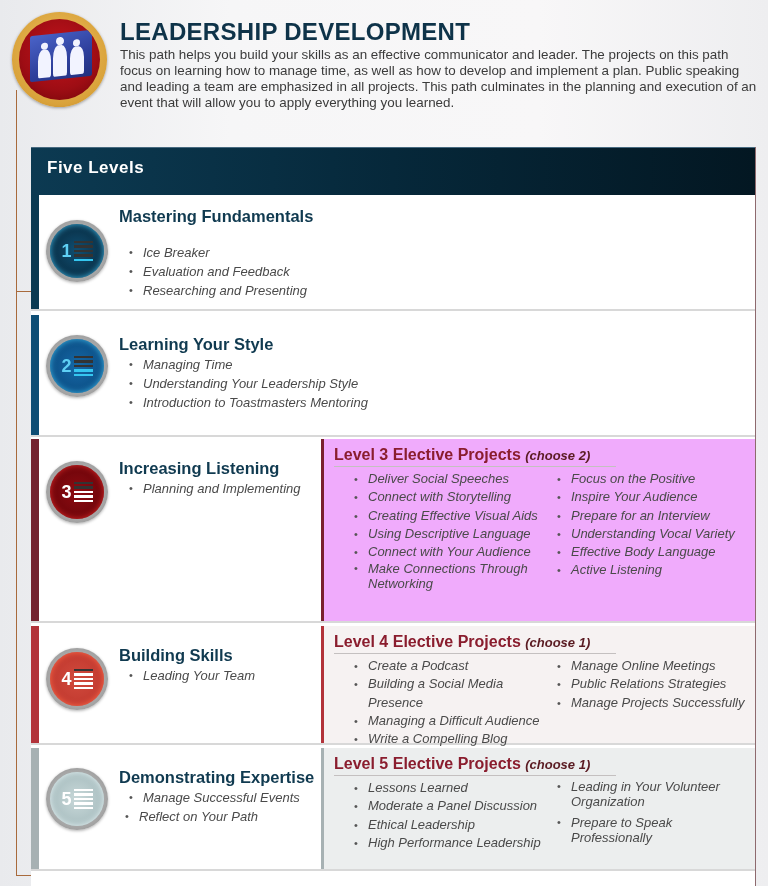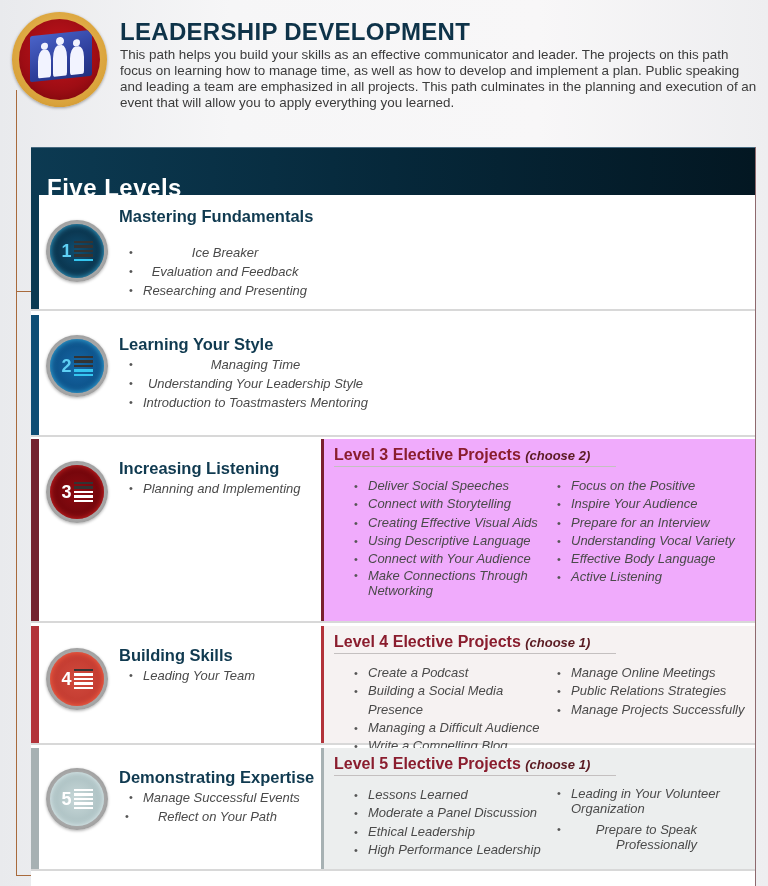--- a/index.html
+++ b/index.html
@@ -43,56 +43,56 @@
     position: absolute; left: 120px; top: 47px; width: 640px; font-size: 13.4px;
     line-height: 16px; color: #3b3b3b;
   }
   .panel {
     position: absolute; left: 31px; top: 147px; width: 725px; height: 739px;
     border-right: 1px solid #8e6a6e; background: #fff;
   }
   .panel-head {
     height: 48px; background: linear-gradient(90deg, #0c3a52 0%, #06283a 50%, #031722 100%);
     border-top: 1px solid #476a80;
-    color: #fff; font-size: 24px; font-weight: bold; padding: 26px 0 0 16px; letter-spacing: 0.5px;
+    color: #fff; font-size: 17px; font-weight: bold; padding: 10px 0 0 16px; letter-spacing: 0.5px;
   }
   .row { position: absolute; left: 0; width: 724px; background: #fff; border-bottom: 2px solid #d8d8d8; }
   .row .stripe { position: absolute; left: 0; top: 0; bottom: 0; width: 8px; }
   .badge {
     position: absolute; left: 15px; width: 62px; height: 62px; border-radius: 50%;
     background: radial-gradient(circle, #d8d8d8 0%, #8a8a8a 100%);
     box-shadow: 0 1px 3px rgba(0,0,0,.3);
   }
   .badge-inner {
     position: absolute; left: 4px; top: 4px; width: 54px; height: 54px; border-radius: 50%;
     display: flex; align-items: center; justify-content: center; gap: 2px;
   }
   .badge-num { font-size: 18px; font-weight: bold; color: #fff; font-family: "Liberation Sans", sans-serif; }
   .bars { display: flex; flex-direction: column; gap: 2px; }
   .bars span { display: block; width: 19px; height: 2.5px; }
   .lvl-title {
     position: absolute; left: 88px; font-size: 16.5px; font-weight: bold; color: #103a50;
   }
   .lvl-list { position: absolute; left: 98px; list-style: none; }
   .lvl-list li {
-    font-style: italic; font-size: 13px; color: #4a4a4a; line-height: 19px; padding-left: 14px; position: relative; text-align: center;
+    font-style: italic; font-size: 13px; color: #4a4a4a; line-height: 19px; padding-left: 14px; position: relative;
   }
   .lvl-list li::before {
     content: "•"; position: absolute; left: 0; font-style: normal; font-size: 11px; color: #555;
   }
   .elective {
     position: absolute; left: 290px; top: 0; bottom: 0; right: 0; border-left: 3px solid;
     padding: 7px 0 0 10px;
   }
   .el-title {
     display: inline-block; font-size: 16px; font-weight: bold; color: #8a1d2e;
     border-bottom: 1.5px solid #c4c0c0; padding-right: 26px; padding-bottom: 2px;
   }
   .el-choose { font-size: 13px; font-style: italic; color: #5a1b22; font-weight: bold; }
-  .el-cols { display: flex; margin-top: 10px; padding-left: 20px; }
+  .el-cols { display: flex; margin-top: 3px; padding-left: 20px; }
   .el-col { list-style: none; }
   .el-col li {
     font-style: italic; font-size: 13px; color: #4a4a4a; line-height: 18.3px; padding-left: 14px; position: relative;
   }
   .el-col li::before {
     content: "•"; position: absolute; left: 0; top: 0; font-style: normal; font-size: 11px; color: #555;
   }
 </style>
 </head>
 <body>
@@ -272,18 +272,18 @@
       </div>
       <div class="el-cols">
         <ul class="el-col" style="width:203px;">
           <li>Lessons Learned</li>
           <li>Moderate a Panel Discussion</li>
           <li>Ethical Leadership</li>
           <li>High Performance Leadership</li>
         </ul>
         <ul class="el-col" style="width:180px;">
           <li style="line-height:15px;margin-bottom:6px;">Leading in Your Volunteer Organization</li>
-          <li style="line-height:15px;width:140px;text-align:right;">Prepare to Speak Professionally</li>
+          <li style="line-height:15px;width:140px;">Prepare to Speak Professionally</li>
         </ul>
       </div>
     </div>
   </div>
 </div>
 
 </body></html>

